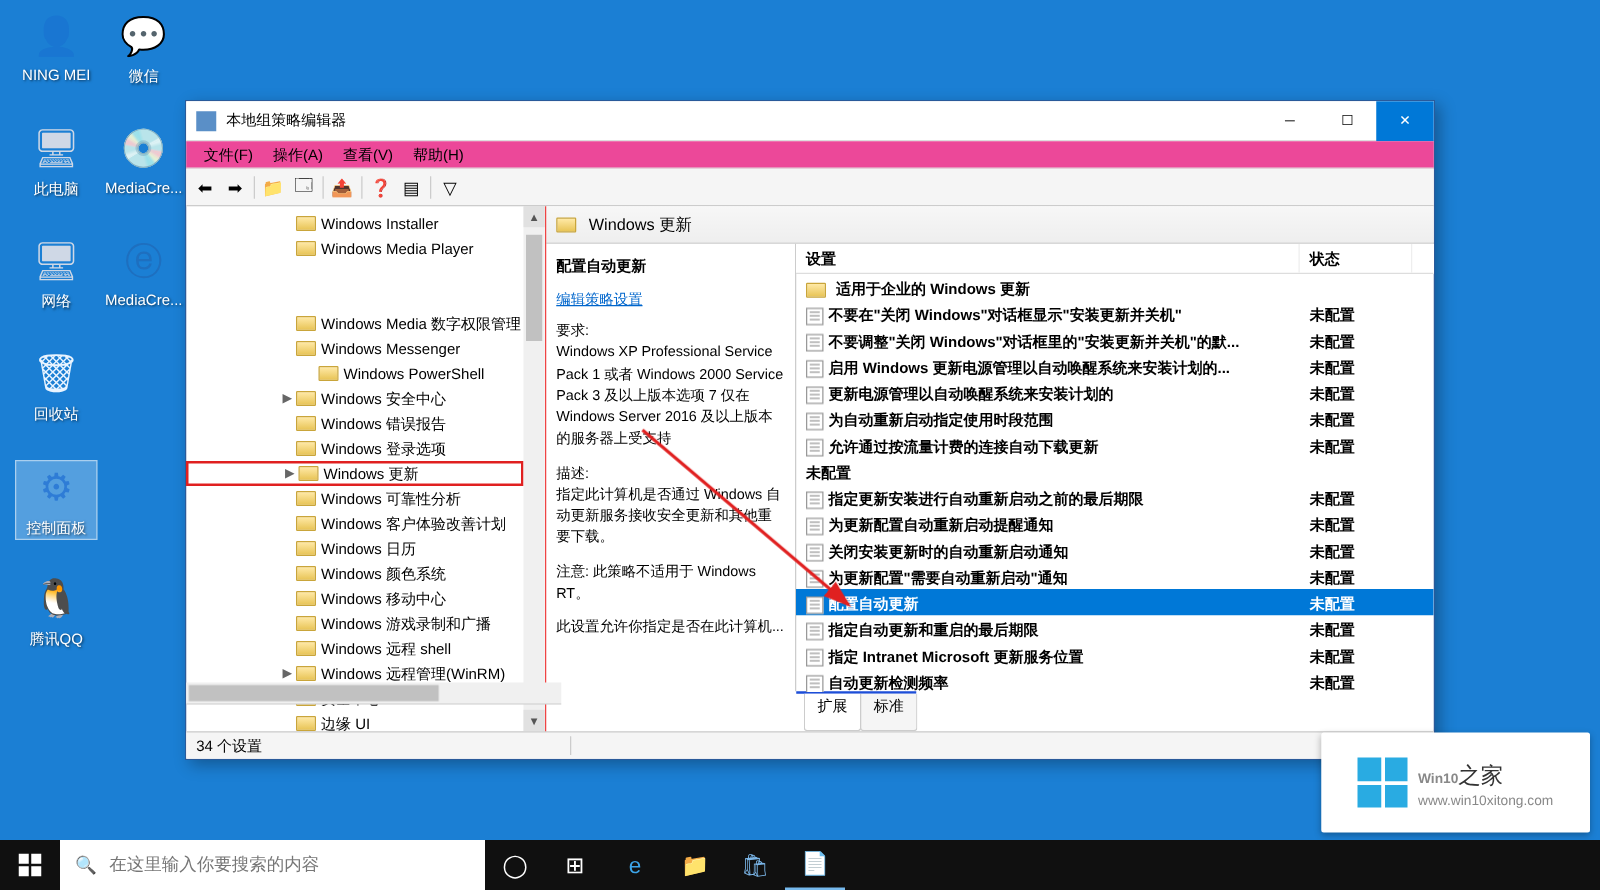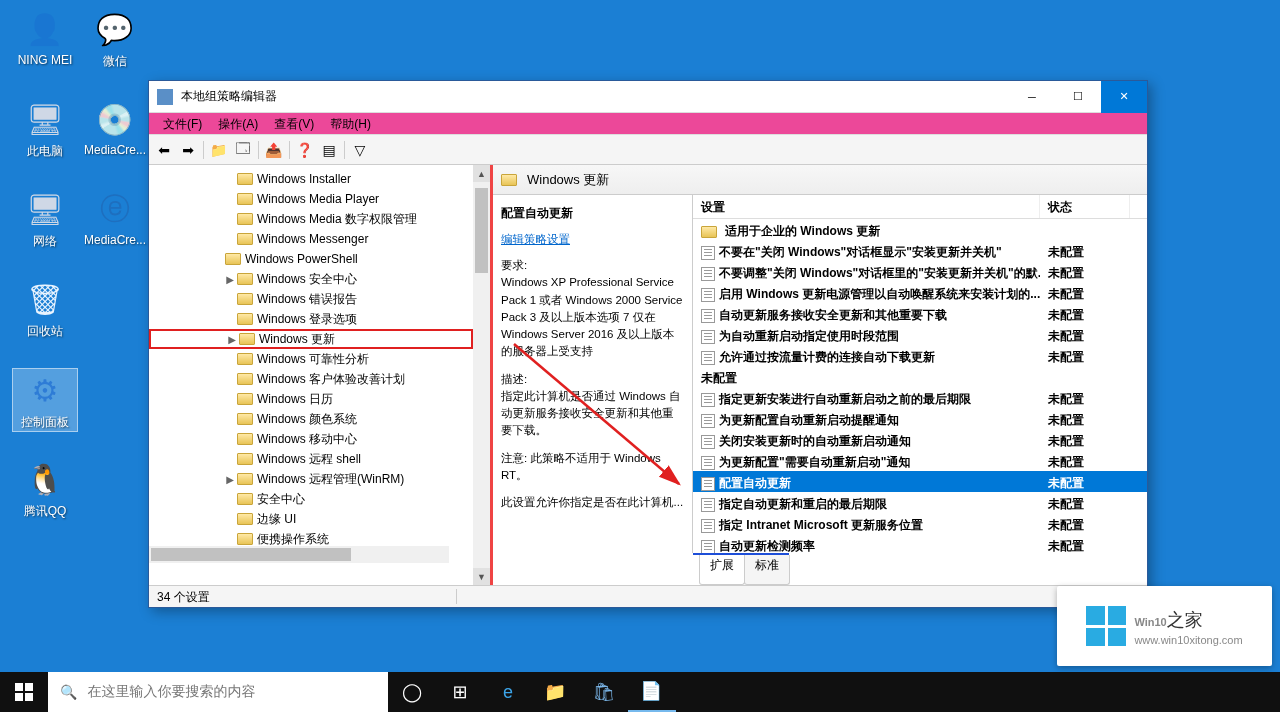--- a/index.html
+++ b/index.html
@@ -21,21 +21,21 @@
 .titlebar .btn.close { background:#0078d7; color:#fff; }
 
 .menubar { height:22px; background:#ec4899; display:flex; padding-left:6px; border-bottom:1px solid #ddd; font-size:12px; }
 .menubar .mi { padding:3px 8px; cursor:pointer; }
 
 .toolbar { height:30px; background:#f5f5f5; border-bottom:1px solid #ccc; display:flex; align-items:center; padding:0 4px; gap:2px; }
 .toolbar .tb { width:22px; height:22px; display:flex; align-items:center; justify-content:center; cursor:pointer; border:1px solid transparent; font-size:14px; }
 .toolbar .sep { width:1px; height:18px; background:#ccc; margin:0 2px; }
 
 .body { flex:1; display:flex; min-height:0; }
-.tree { width:344px; border-right:3px solid #ef4444; overflow:auto; font-size:12px; padding:4px 0; position:relative; }
+.tree { width:288px; border-right:1px solid #ef4444; overflow:auto; font-size:12px; padding:4px 0; position:relative; }
 .tree-item { display:flex; align-items:center; height:20px; padding-left:4px; cursor:pointer; white-space:nowrap; }
 .tree-item.highlighted { border:2px solid #e02020; }
 .expander { width:14px; text-align:center; color:#666; font-size:10px; }
 .folder-ic { width:16px; height:12px; background:linear-gradient(#ffe9a6,#e8c456); border-radius:1px; margin-right:4px; border:1px solid #c9a53a; }
 .tree-scroll { position:absolute; right:0; top:0; width:17px; height:100%; background:#f0f0f0; }
 .tree-scroll .up,.tree-scroll .dn { height:17px; background:#e1e1e1; display:flex; align-items:center; justify-content:center; font-size:9px; color:#555; }
 .tree-scroll .thumb { position:absolute; left:2px; width:13px; background:#c1c1c1; }
 .tree-hsb { height:17px; background:#f0f0f0; position:relative; }
 .tree-hsb .thumb { position:absolute; top:2px; height:13px; background:#c1c1c1; }
 
@@ -162,31 +162,31 @@
           <div class="tree-item" style="padding-left: 74px;">
             <span class="expander"></span>
             <span class="folder-ic"></span>
             <span>Windows Installer</span>
           </div>
           <div class="tree-item" style="padding-left: 74px;">
             <span class="expander"></span>
             <span class="folder-ic"></span>
             <span>Windows Media Player</span>
           </div>
-          <div class="tree-item" style="padding-left: 74px;">
+          <div class="tree-item" style="padding-left: 74px; margin-top: 40px;">
             <span class="expander"></span>
             <span class="folder-ic"></span>
             <span>Windows Media 数字权限管理</span>
           </div>
           <div class="tree-item" style="padding-left: 74px;">
             <span class="expander"></span>
             <span class="folder-ic"></span>
             <span>Windows Messenger</span>
           </div>
-          <div class="tree-item" style="padding-left: 62px;">
+          <div class="tree-item" style="padding-left: 92px;">
             <span class="expander"></span>
             <span class="folder-ic"></span>
             <span>Windows PowerShell</span>
           </div>
           <div class="tree-item" style="padding-left: 74px;">
             <span class="expander">▶</span>
             <span class="folder-ic"></span>
             <span>Windows 安全中心</span>
           </div>
           <div class="tree-item" style="padding-left: 74px;">
@@ -221,20 +221,25 @@
           </div>
           <div class="tree-item" style="padding-left: 74px;">
             <span class="expander"></span>
             <span class="folder-ic"></span>
             <span>Windows 颜色系统</span>
           </div>
           <div class="tree-item" style="padding-left: 74px;">
             <span class="expander"></span>
             <span class="folder-ic"></span>
             <span>Windows 移动中心</span>
+          </div>
+          <div class="tree-item" style="padding-left: 74px;">
+            <span class="expander"></span>
+            <span class="folder-ic"></span>
+            <span>Windows 游戏录制和广播</span>
           </div>
           <div class="tree-item" style="padding-left: 74px;">
             <span class="expander"></span>
             <span class="folder-ic"></span>
             <span>Windows 远程 shell</span>
           </div>
           <div class="tree-item" style="padding-left: 74px;">
             <span class="expander">▶</span>
             <span class="folder-ic"></span>
             <span>Windows 远程管理(WinRM)</span>
@@ -317,21 +322,21 @@
                 <div class="cell col-setting">
                   <span class="item-ic"></span>
                   <span>启用 Windows 更新电源管理以自动唤醒系统来安装计划的...</span>
                 </div>
                 <div class="cell col-state">未配置</div>
                 <div style="width:17px"></div>
               </div>
               <div class="list-row">
                 <div class="cell col-setting">
                   <span class="item-ic"></span>
-                  <span>自动更新服务接收安全更新和其他重要下载</span>
+                  <span>更新电源管理以自动唤醒系统来安装计划的</span>
                 </div>
                 <div class="cell col-state">未配置</div>
                 <div style="width:17px"></div>
               </div>
               <div class="list-row">
                 <div class="cell col-setting">
                   <span class="item-ic"></span>
                   <span>为自动重新启动指定使用时段范围</span>
                 </div>
                 <div class="cell col-state">未配置</div>

